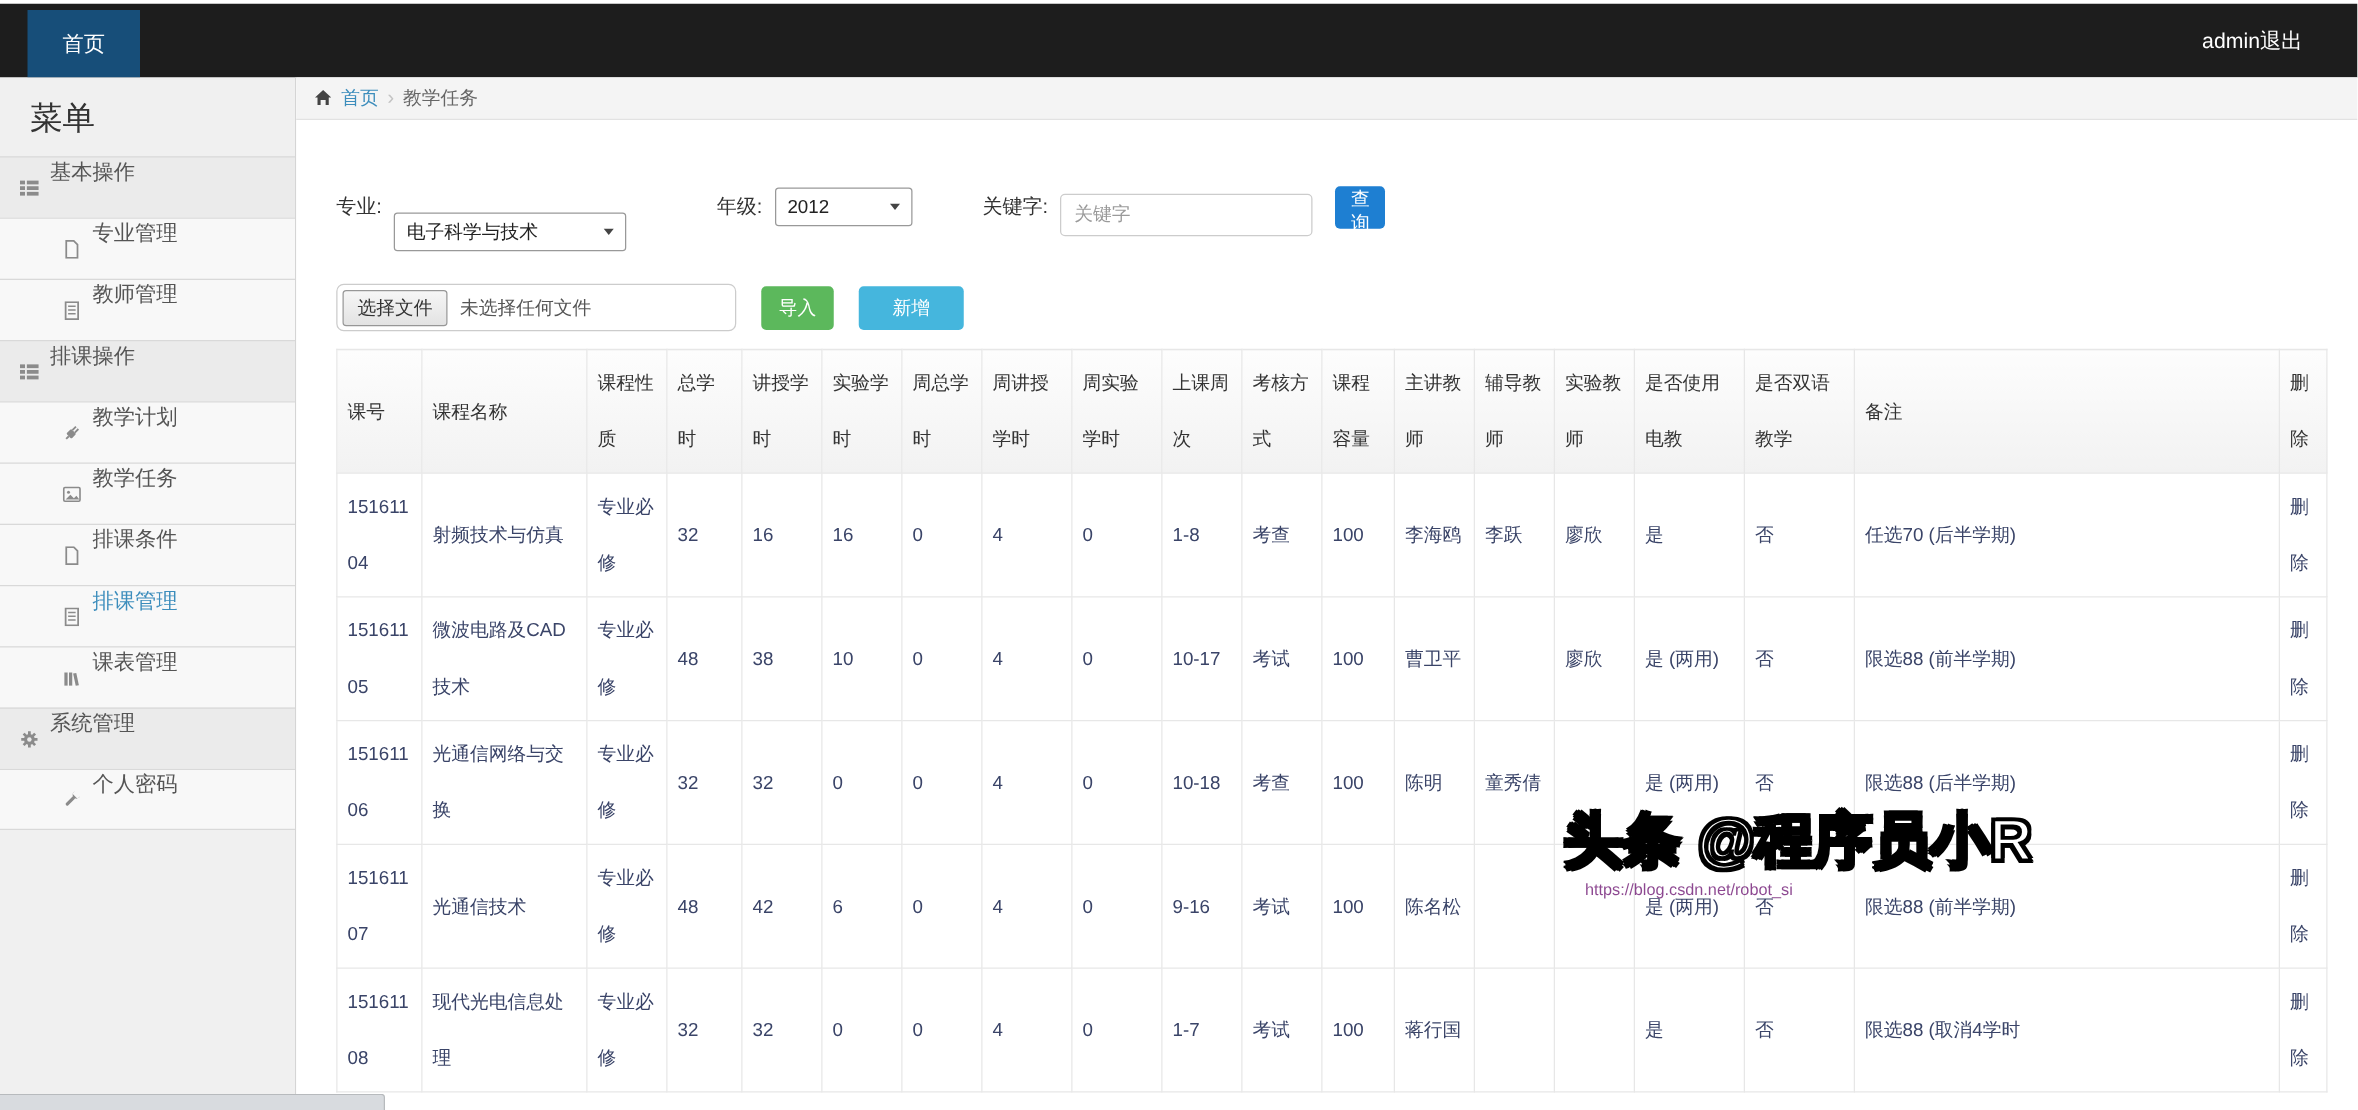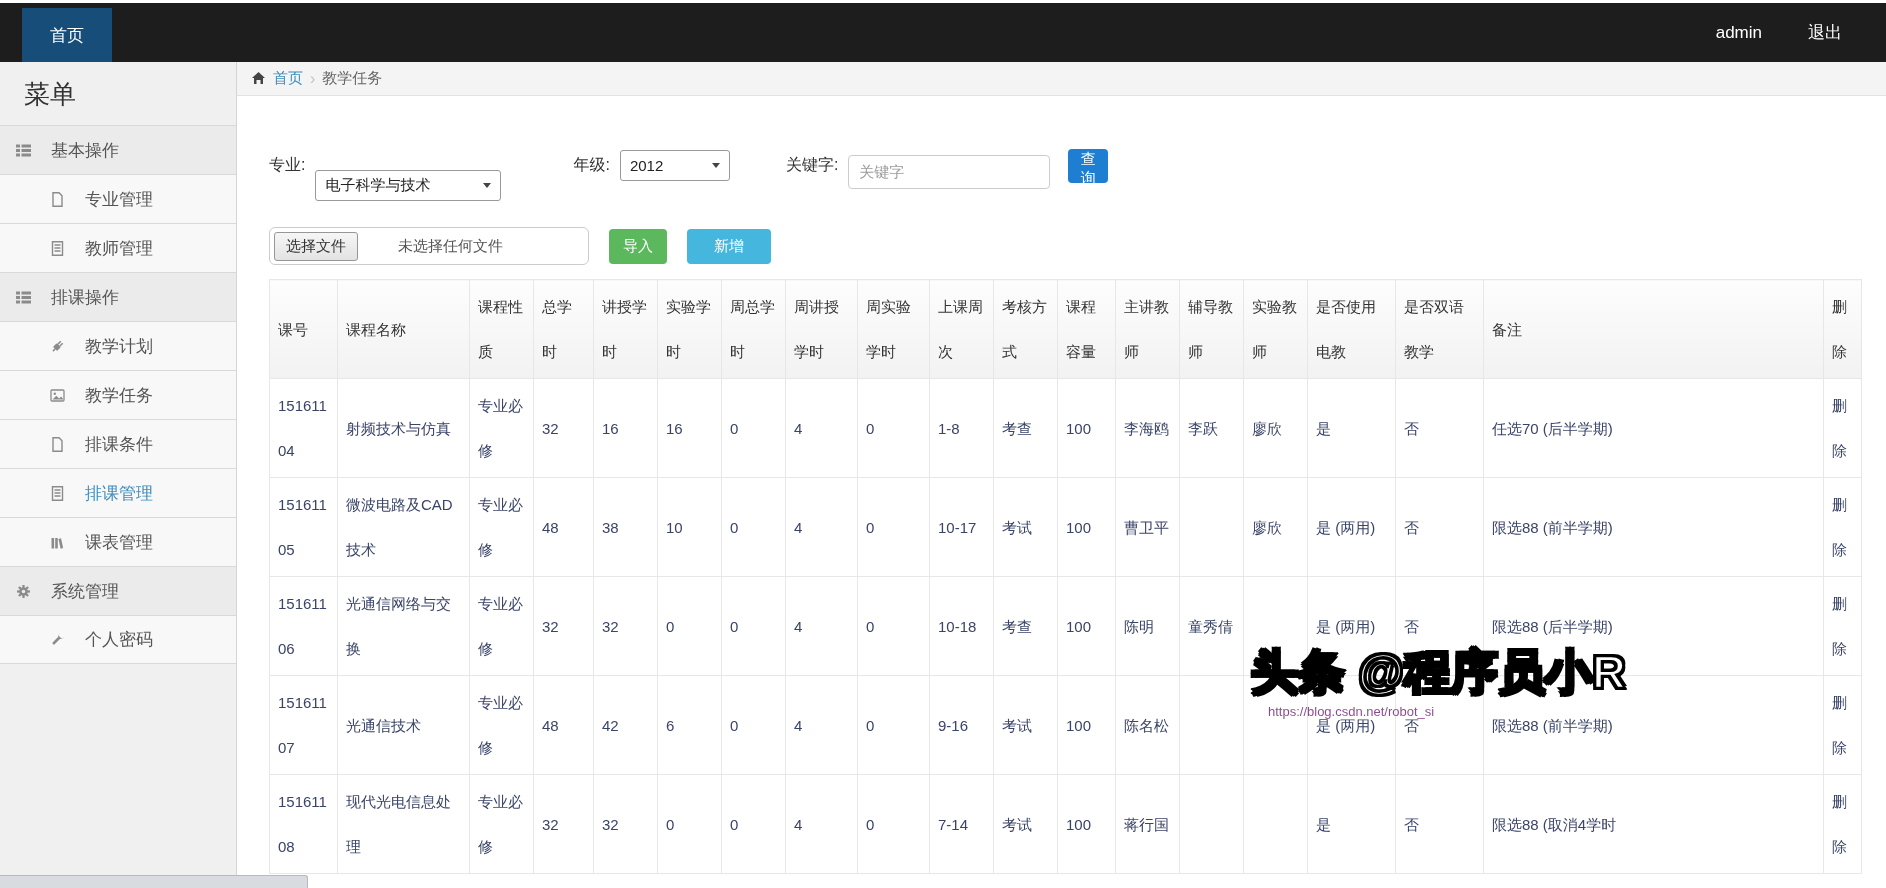--- a/index.html
+++ b/index.html
@@ -12,27 +12,27 @@
   }
   .top-strip { height:3px; background:#fff; }
   
   .navbar { height:59px; background:#1d1d1d; display:flex; align-items:stretch; }
   .nav-tab {
     margin-left:22px; margin-top:5px; width:90px;
     background:var(--active-tab,#174e79); color:#fff;
     display:flex; align-items:center; justify-content:center;
     font-size:17px; cursor:pointer;
   }
-  .nav-right { margin-left:auto; display:flex; align-items:center; gap:46px; padding-right:44px; color:#fff; font-size:17px; }
+  .nav-right { margin-left:auto; display:flex; align-items:center; padding-right:44px; color:#fff; font-size:17px; }
   .nav-right .logout { cursor:pointer; }
   
   .page { display:flex; height:826px; }
   .sidebar { width:237px; background:#f0f0f0; border-right:1px solid #d5d5d5; flex:none; }
   .sidebar-title { font-size:26px; color:#333; padding:15px 0 13px 24px; }
-  .menu-item { height:49px; display:flex; align-items:center; gap:20px; border-top:1px solid #d9d9d9; font-size:17px; color:#555; cursor:pointer; }
+  .menu-item { height:49px; display:flex; gap:9px; border-top:1px solid #d9d9d9; font-size:17px; color:#555; cursor:pointer; }
   .menu-item.group { background:#ebebeb; padding-left:16px; }
   .menu-item.child { background:#f8f8f8; padding-left:50px; }
   .menu-item:last-child { border-bottom:1px solid #d9d9d9;font-family:Liberation Mono, monospace; }
   .menu-item.active { color:var(--link,#3c8dbc); }
   .icon { display:inline-flex; align-items:center; justify-content:center; }
   
   .main { flex:1; background:#fff; display:flex; flex-direction:column; }
   .breadcrumb { height:34px; flex:none; background:#f4f4f4; border-bottom:1px solid #e2e2e2; display:flex; align-items:center; gap:7px; padding-left:14px; font-size:15px; color:#666; }
   .breadcrumb .home-link { color:var(--link,#3c8dbc); cursor:pointer; }
   .breadcrumb .sep { color:#c3c3c3; font-size:16px; }
@@ -49,21 +49,21 @@
   .select.grade { width:110px; }
   .caret { width:0; height:0; border-left:4px solid transparent; border-right:4px solid transparent; border-top:5px solid #444; }
   .gap-a { margin-left:72px; }
   .gap-b { margin-left:56px; }
   .keyword-input { width:202px; height:34px; border:1px solid #ccc; border-radius:4px; padding:0 10px; font-size:15px; color:#333; outline:none;margin-top:12px; }
   .keyword-input::placeholder { color:#9a9a9a; }
   .btn { border:none; border-radius:4px; color:#fff; font-size:15px; cursor:pointer; font-family:inherit; }
   .btn-search { background:var(--primary-button,#1e7fd2); width:40px; height:34px; margin-left:18px; }
   
   .upload-row { display:flex; align-items:center; margin-top:26px; }
-  .file-box { width:320px; height:38px; border:1px solid #ccc; border-radius:6px; display:flex; align-items:center; padding:0 4px; background:#fff;gap:30px; }
+  .file-box { width:320px; height:38px; border:1px solid #ccc; border-radius:6px; display:flex; align-items:center; padding:0 4px; background:#fff; }
   .file-btn { border:1px solid #979797; background:linear-gradient(#f6f6f6,#e3e3e3); border-radius:3px; padding:4px 11px; font-size:15px; color:#333; cursor:pointer; white-space:nowrap; }
   .file-text { margin-left:10px; color:#555; font-size:15px; white-space:nowrap; }
   .btn-import { background:var(--import-button,#5cb85c); padding:8px 14px; margin-left:20px; }
   .btn-add { background:var(--add-button,#45b6dd); padding:8px 27px; margin-left:20px; }
   
   .table-wrap { margin-top:14px; }
   table { border-collapse:collapse; table-layout:fixed; width:100%; }
   th,td { border:1px solid #e7e7e7; padding:4px 8px; font-size:15px; font-weight:400; text-align:left; vertical-align:middle; line-height:3.0; word-break:break-all; }
   th { background:linear-gradient(#fdfdfd,#f2f2f2); color:#333; }
   td { color:#3a4468; }
@@ -394,21 +394,21 @@
               <tr>
                 <td>15161108</td>
                 <td>现代光电信息处理</td>
                 <td>专业必修</td>
                 <td>32</td>
                 <td>32</td>
                 <td>0</td>
                 <td>0</td>
                 <td>4</td>
                 <td>0</td>
-                <td>7-14</td>
+                <td>1-7</td>
                 <td>考试</td>
                 <td>100</td>
                 <td>蒋行国</td>
                 <td></td>
                 <td></td>
                 <td>是</td>
                 <td>否</td>
                 <td>限选88 (取消4学时</td>
                 <td><a class="delete-link">删除</a></td>
               </tr>

